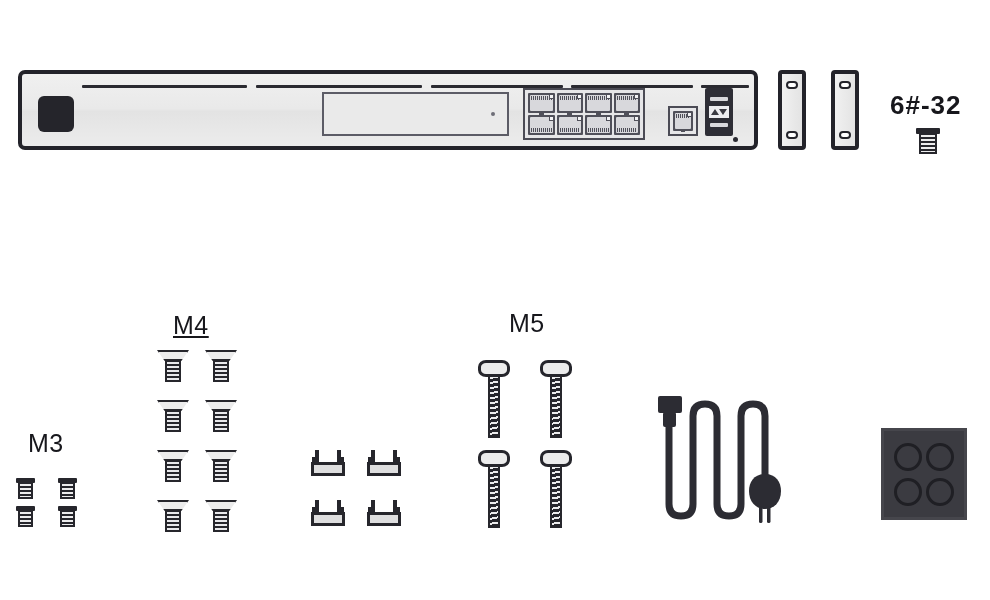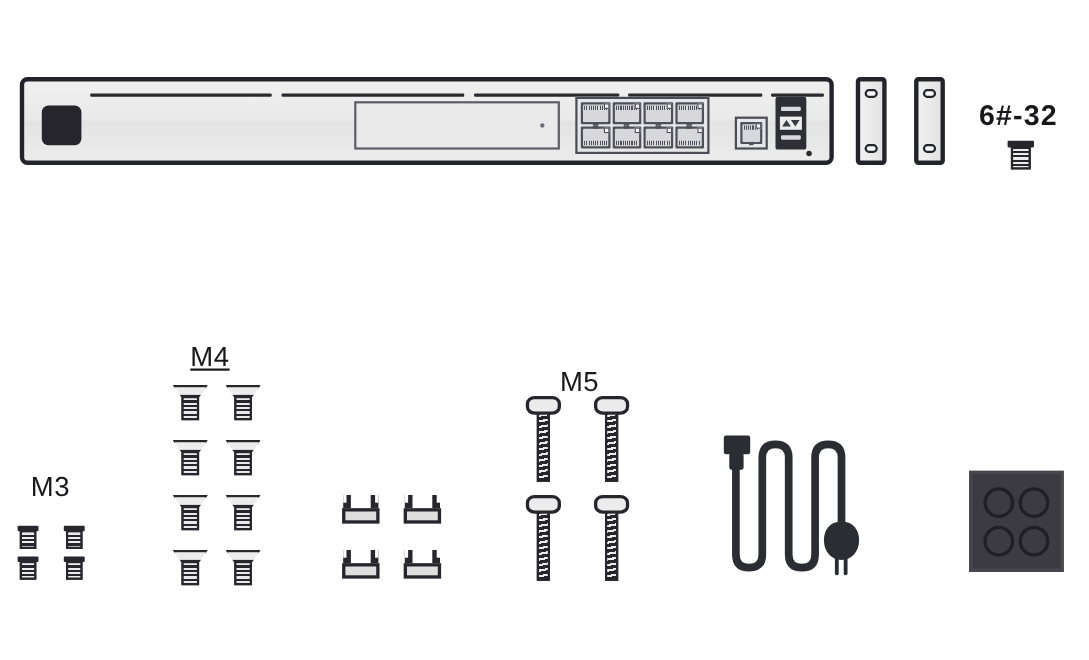--- a/index.html
+++ b/index.html
@@ -563,21 +563,21 @@
     <div class="arm l"></div>
       <div class="arm r"></div>
       <div class="barrel"></div>
   </div>
   <div class="cagenut" style="left:367px; top:500px;">
     <div class="arm l"></div>
       <div class="arm r"></div>
       <div class="barrel"></div>
   </div>
 
-  <div class="abs label label-lg" style="left:509px; top:335px;">M5</div>
+  <div class="abs label label-lg" style="left:509px; top:311px;">M5</div>
   <div class="screw-pan" style="left:478px; top:360px; width:32px; height:78px;">
       <div class="head"></div>
       <div class="shaft">
         <div class="thr"></div>
       </div>
     </div>
   <div class="screw-pan" style="left:540px; top:360px; width:32px; height:78px;">
       <div class="head"></div>
       <div class="shaft">
         <div class="thr"></div>

